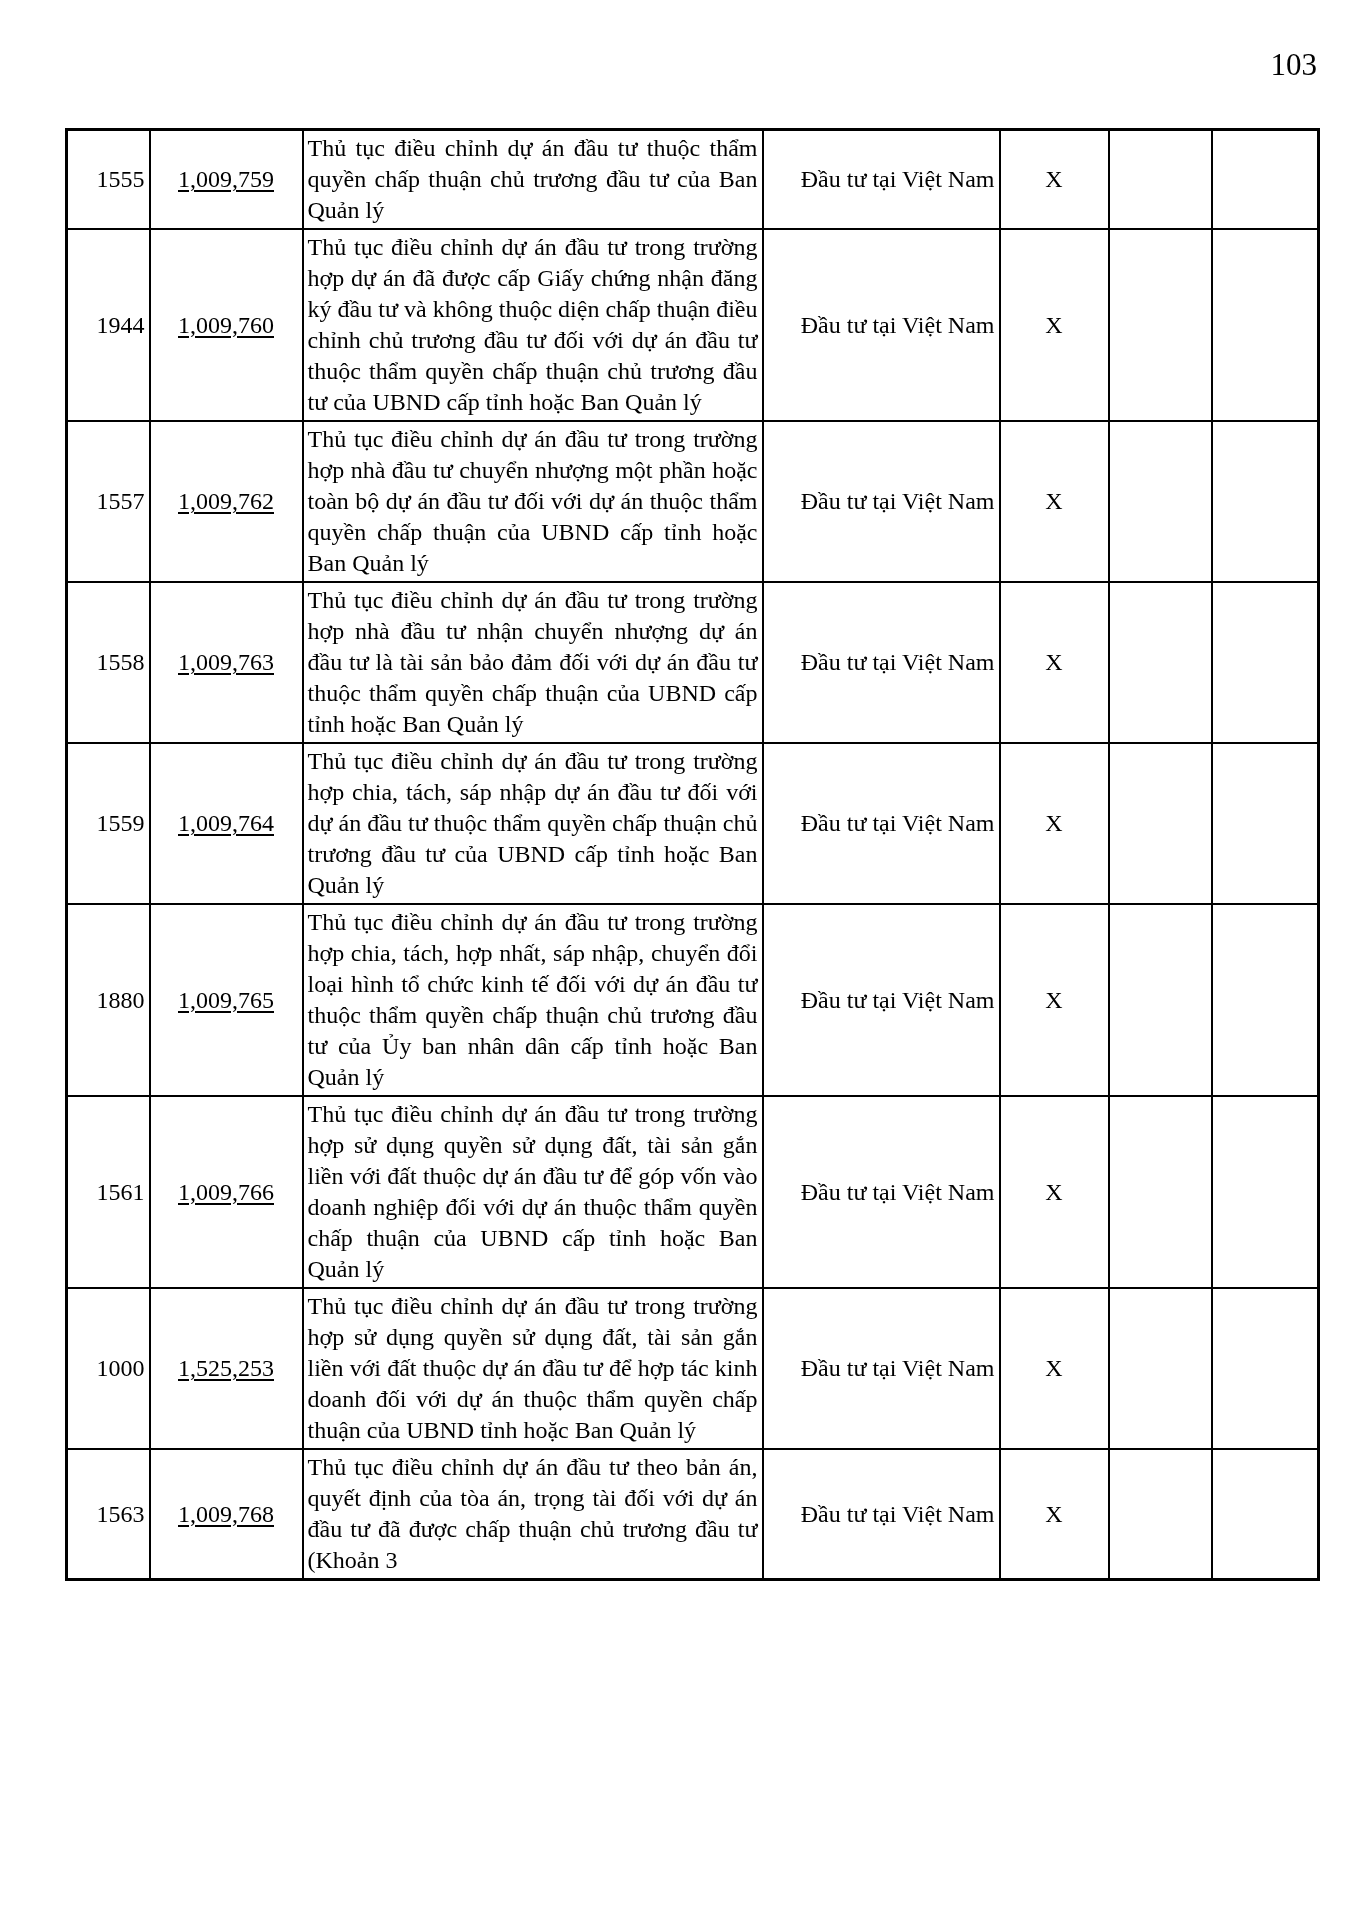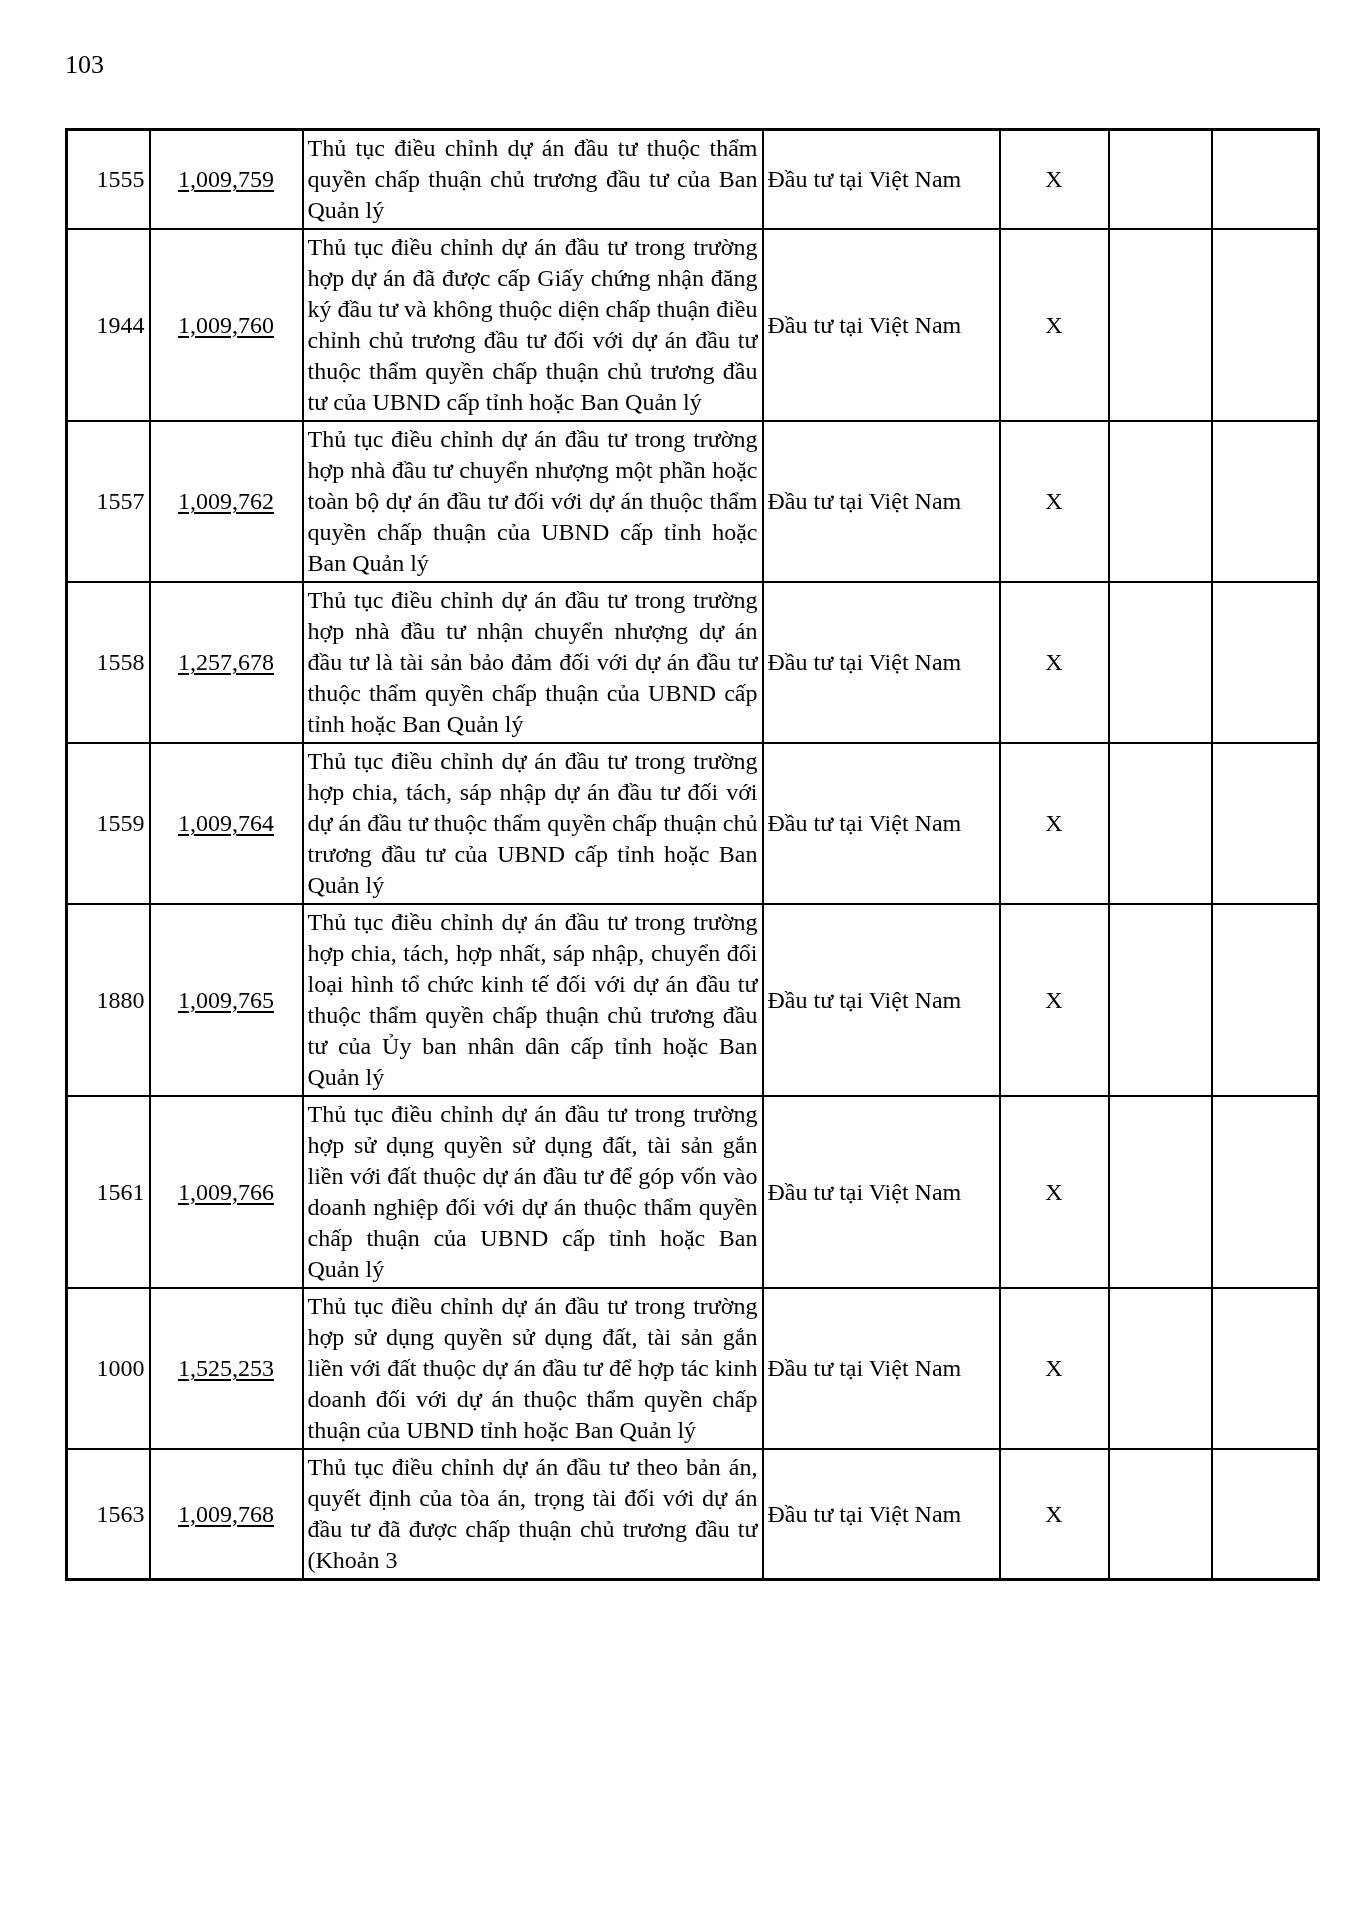--- a/index.html
+++ b/index.html
@@ -13,22 +13,22 @@
     font-family: "Liberation Serif", "DejaVu Serif", serif;
     color: #000000;
     position: relative;
     overflow: hidden;
   }
   .page-number {
     position: absolute;
     top: 50px;
     left: 65px;
     width: 1252px;
-    text-align: left;
-    font-size: 26px;
+    text-align: right;
+    font-size: 31px;
     line-height: 30px;
   }
   .table-wrap {
     position: absolute;
     top: 128px;
     left: 65px;
   }
   table.proc-table {
     border-collapse: collapse;
     table-layout: fixed;
@@ -55,21 +55,21 @@
     text-underline-offset: 3px;
     text-align: right;
   }
   td.desc {
     vertical-align: top;
     text-align: justify;
     text-justify: inter-word;
     padding: 1px 9px 1px 10px;
   }
   td.field {
-    text-align: left;
+    text-align: right;
     padding: 2px 6px;
   }
   td.mark {
     text-align: center;
     font-size: 25px;
   }
 </style>
 </head>
 <body>
 
@@ -109,21 +109,21 @@
         <td class="stt">1557</td>
         <td class="code"><span class="code-num">1,009,762</span></td>
         <td class="desc">Thủ tục điều chỉnh dự án đầu tư trong trường hợp nhà đầu tư chuyển nhượng một phần hoặc toàn bộ dự án đầu tư đối với dự án thuộc thẩm quyền chấp thuận của UBND cấp tỉnh hoặc Ban Quản lý</td>
         <td class="field">Đầu tư tại Việt Nam</td>
         <td class="mark">X</td>
         <td class="empty"></td>
         <td class="empty"></td>
       </tr>
       <tr>
         <td class="stt">1558</td>
-        <td class="code"><span class="code-num">1,257,678</span></td>
+        <td class="code"><span class="code-num">1,009,763</span></td>
         <td class="desc">Thủ tục điều chỉnh dự án đầu tư trong trường hợp nhà đầu tư nhận chuyển nhượng dự án đầu tư là tài sản bảo đảm đối với dự án đầu tư thuộc thẩm quyền chấp thuận của UBND cấp tỉnh hoặc Ban Quản lý</td>
         <td class="field">Đầu tư tại Việt Nam</td>
         <td class="mark">X</td>
         <td class="empty"></td>
         <td class="empty"></td>
       </tr>
       <tr>
         <td class="stt">1559</td>
         <td class="code"><span class="code-num">1,009,764</span></td>
         <td class="desc">Thủ tục điều chỉnh dự án đầu tư trong trường hợp chia, tách, sáp nhập dự án đầu tư đối với dự án đầu tư thuộc thẩm quyền chấp thuận chủ trương đầu tư của UBND cấp tỉnh hoặc Ban Quản lý</td>

